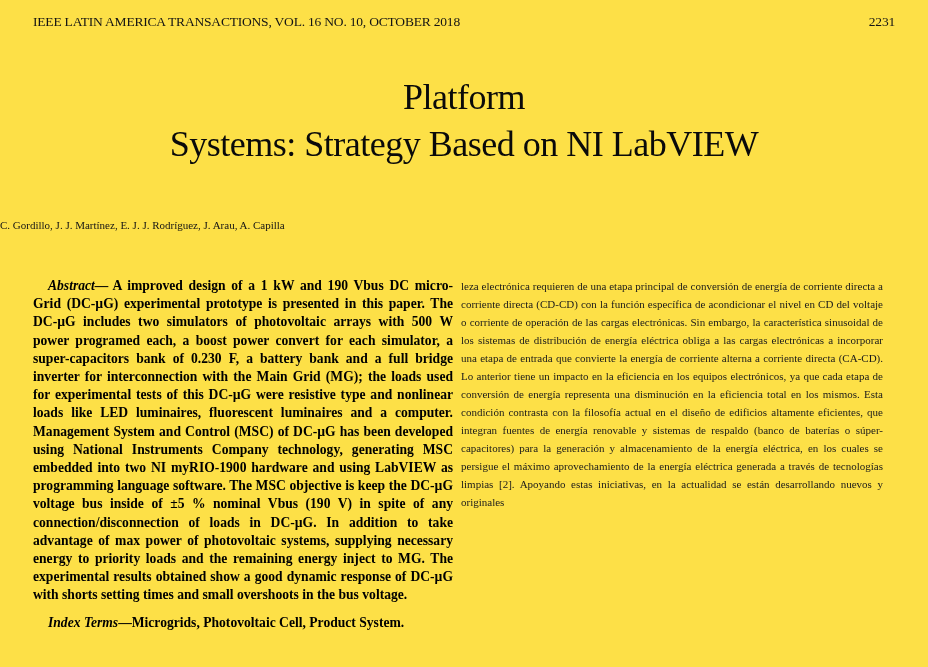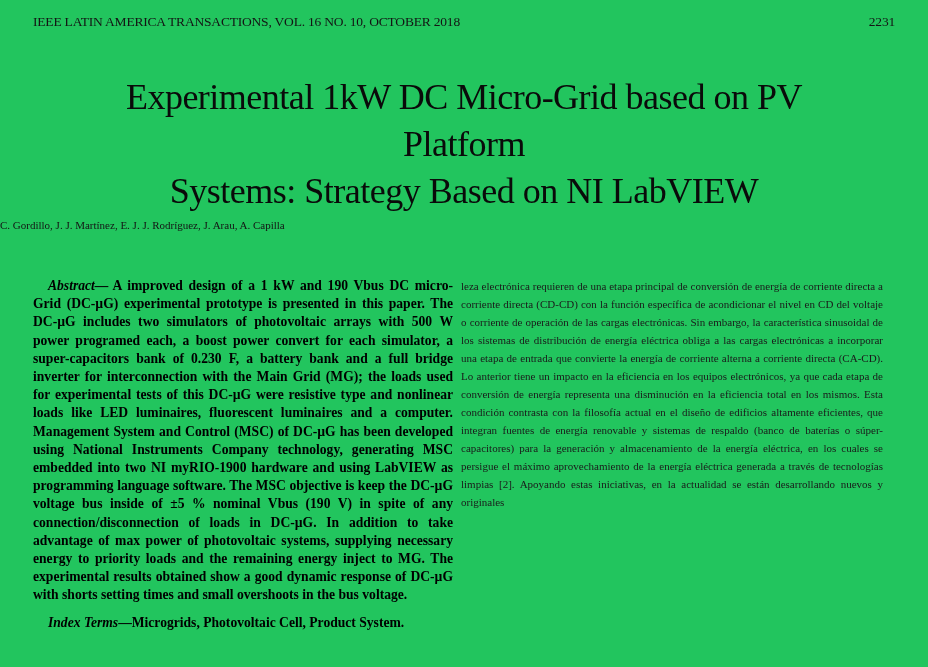--- a/index.html
+++ b/index.html
@@ -4,21 +4,21 @@
 <style>
   html, body {
     margin: 0;
     padding: 0;
     background: #ffffff;
   }
   .page {
     position: relative;
     width: 928px;
     height: 667px;
-    background: #22c55e;
+    background: #fde047;
     overflow: hidden;
     font-family: "Liberation Serif", serif;
     color: #0a0a0a;
   }
   .running-header {
     position: absolute;
     top: 13px;
     left: 33px;
     right: 33px;
     display: flex;
@@ -94,21 +94,20 @@
 <body>
 
 <div class="page">
 
   <div class="running-header">
     <span>IEEE LATIN AMERICA TRANSACTIONS, VOL. 16 NO. 10, OCTOBER 2018</span>
     <span>2231</span>
   </div>
 
   <div class="paper-title">
-    <div>Experimental 1kW DC Micro-Grid based on PV</div>
     <div>Platform</div>
     <div>Systems: Strategy Based on NI LabVIEW</div>
   </div>
 
   <div class="authors-line">C. Gordillo, J. J. Martínez, E. J. J. Rodríguez, J. Arau, A. Capilla</div>
 
   <div class="content-columns">
 
     <div class="col-left">
       <p class="abstract-paragraph">

